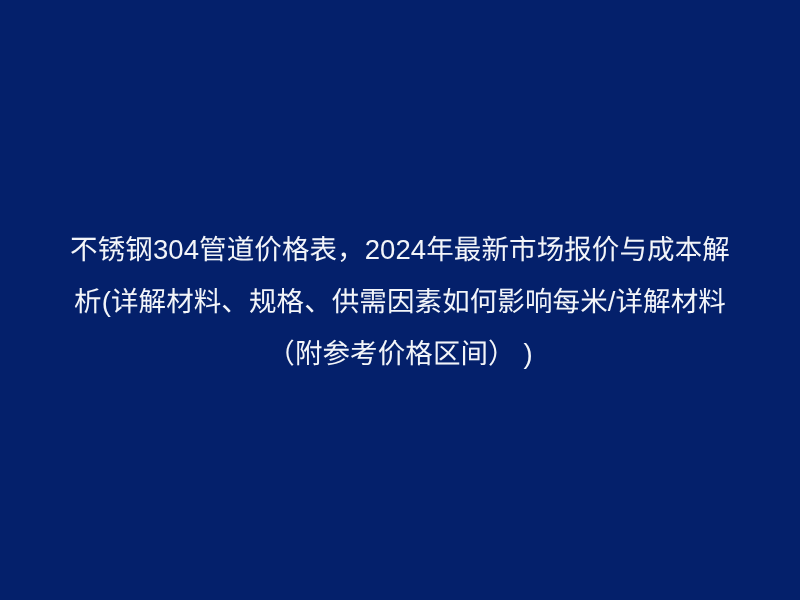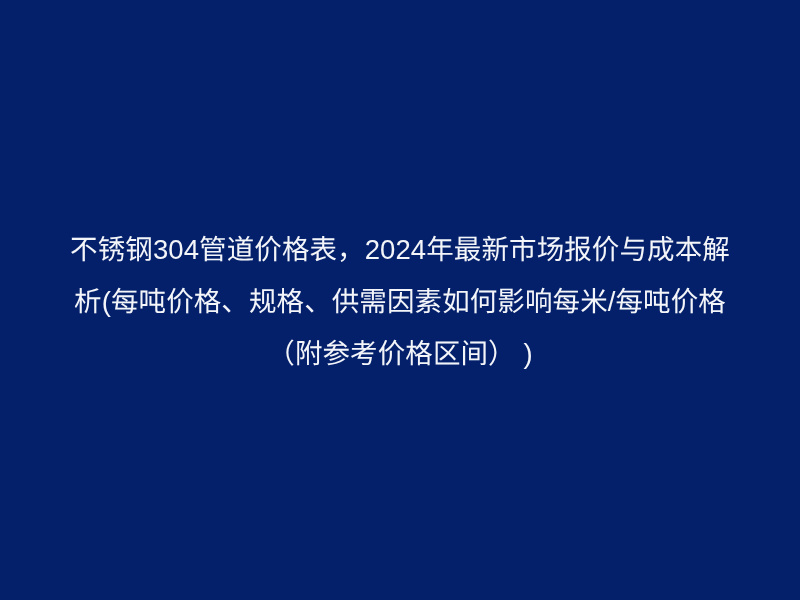--- a/index.html
+++ b/index.html
@@ -51,17 +51,17 @@
     overflow-wrap: anywhere;
   }
 </style>
 </head>
 <body style="background: rgb(4, 32, 107);">
 
 <div id="slide-canvas" style="background-color: rgb(4, 32, 107);">
 
   <div id="title-block">
 
-    <h1 id="headline" style="color: rgb(243, 245, 249);">不锈钢304管道价格表，2024年最新市场报价与成本解析(每吨价格、规格、供需因素如何影响每米/每吨价格（附参考价格区间） )</h1>
+    <h1 id="headline" style="color: rgb(243, 245, 249);">不锈钢304管道价格表，2024年最新市场报价与成本解析(详解材料、规格、供需因素如何影响每米/详解材料（附参考价格区间） )</h1>
 
   </div>
 
 </div>
 
 </body></html>

